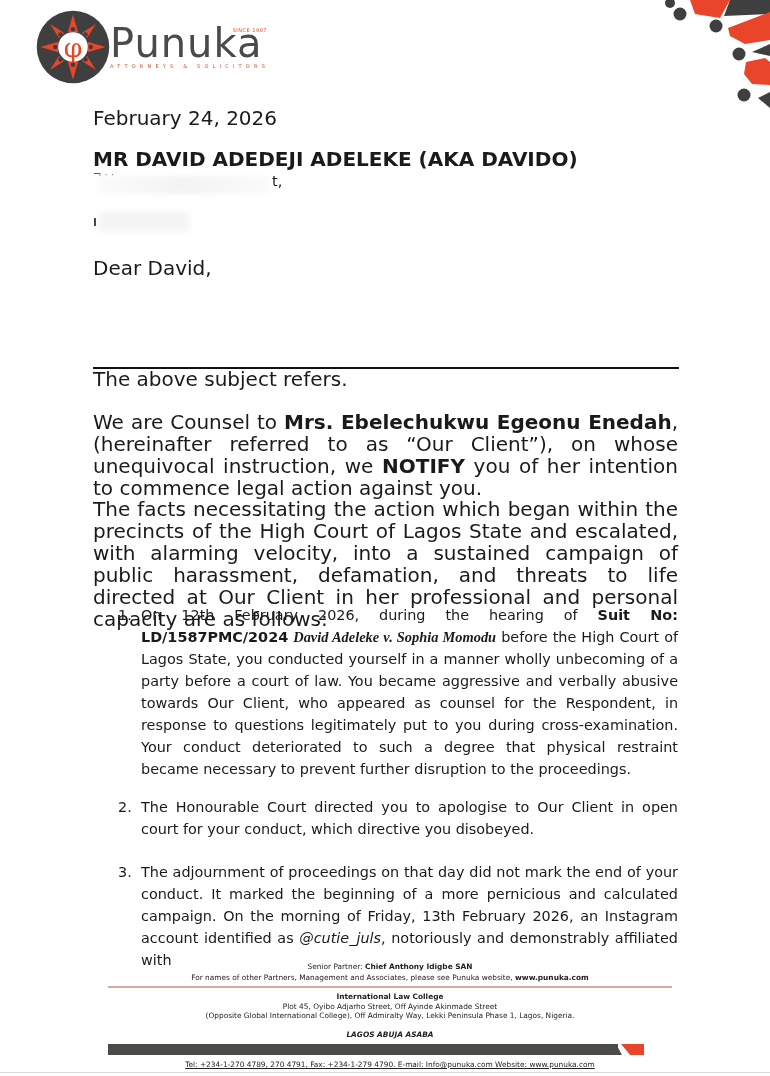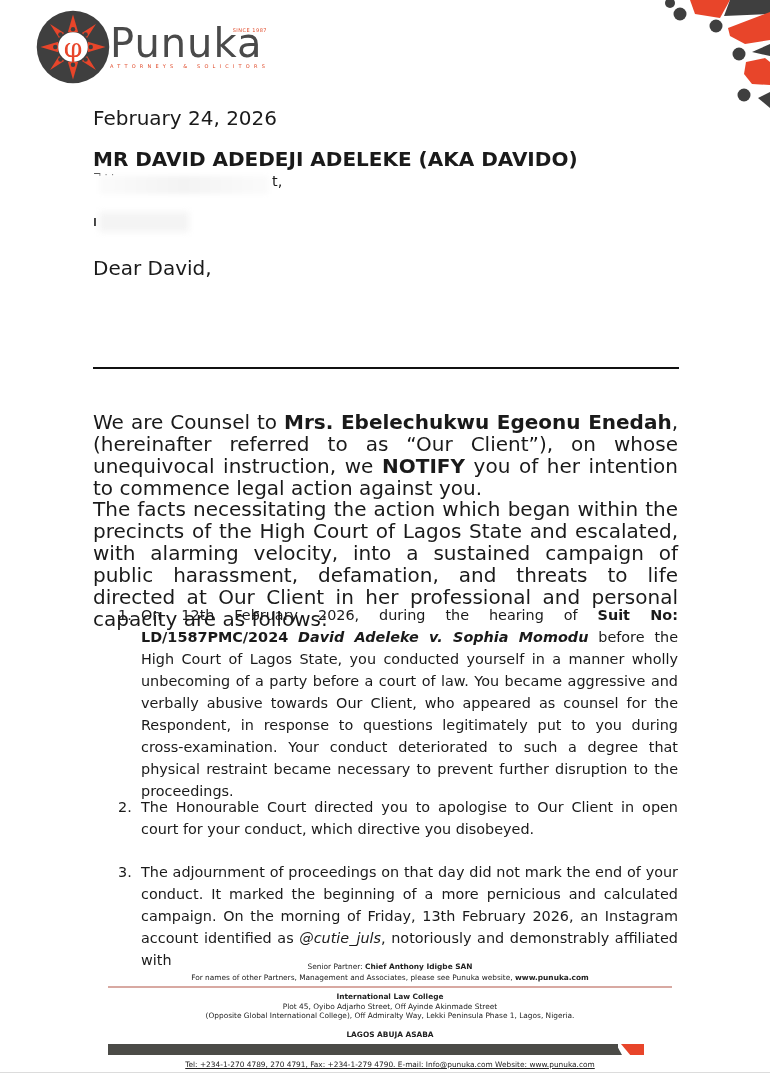--- a/index.html
+++ b/index.html
@@ -37,32 +37,32 @@
 
   .list { position: absolute; left: 118px; width: 560px; font-size: 14.4px; line-height: 22px; }
   .li { position: absolute; left: 0; width: 560px; }
   .li .num { position: absolute; left: 0; top: 0; width: 20px; }
   .li .body { margin-left: 23px; text-align: justify; text-align-last: left; width: 537px; }
   .li .body.last-justify { text-align-last: justify; }
   .li1 { top: 604px; }
   .li2 { top: 796px; }
   .li3 { top: 861px; }
 
-  b.bi { font-weight: bold; font-style: italic; }
+  b.bi { font-weight: bold; font-style: italic; font-family: Liberation Serif, serif; }
 
   
   .footer { position: absolute; left: 108px; width: 564px; text-align: center; font-size: 7.4px; color: #222; line-height: 10px; }
   .footer-1 { top: 962px; }
   .footer-2 { top: 973px; }
   .footer-rule { position: absolute; left: 108px; top: 986px; width: 564px; height: 1.5px; background: #d8a9a2; }
   .footer-3 { top: 992px; font-weight: bold; }
   .footer-4 { top: 1002px; }
   .footer-5 { top: 1011px; }
   .footer-6 { top: 1060px; text-decoration: underline; }
-  .footer-7 { top: 1030px; font-weight: bold; }
+  .footer-7 { top: 1030px; font-weight: bold; font-style: italic; }
   .footer-bar-dark { position: absolute; left: 108px; top: 1044px; width: 510px; height: 11px; background: #4b4b47; clip-path: polygon(0 0, 100% 0, calc(100% - 0px) 0, 100% 100%, 0 100%); }
   .footer-bar-dark-end { position: absolute; left: 610px; top: 1044px; width: 12px; height: 11px; background: #4b4b47; clip-path: polygon(0 0, 50% 0, 100% 100%, 0 100%); }
   .footer-bar-red { position: absolute; left: 621px; top: 1044px; width: 23px; height: 11px; background: #e8452a; clip-path: polygon(0 0, 100% 0, 100% 100%, 40% 100%); }
   .bottom-line { position: absolute; left: 0; top: 1072px; width: 770px; height: 1px; background: #dcdcdc; }
 </style>
 </head>
 <body>
 
 <div class="page">
 
@@ -124,20 +124,21 @@
     <span class="frag" style="left:179px;">t,</span>
   </div>
   <div class="redact-2">
     <div class="tick"></div>
     <div class="blur"></div>
   </div>
 
   <div class="text salutation">Dear David,</div>
 
   <div class="subject-rule"></div>
+  <div class="text refers">The above subject refers.</div>
 
   <div class="text para1">
     <span>We are Counsel to </span><b>Mrs. Ebelechukwu Egeonu Enedah</b><span>, (hereinafter referred to as “Our Client”), on whose unequivocal instruction, we </span><b>NOTIFY</b><span> you of her intention to commence legal action against you.</span>
   </div>
 
   <div class="text para2">The facts necessitating the action which began within the precincts of the High Court of Lagos State and escalated, with alarming velocity, into a sustained campaign of public harassment, defamation, and threats to life directed at Our Client in her professional and personal capacity are as follows:</div>
 
   <div class="list">
     <div class="li li1">
       <span class="num">1.</span>

